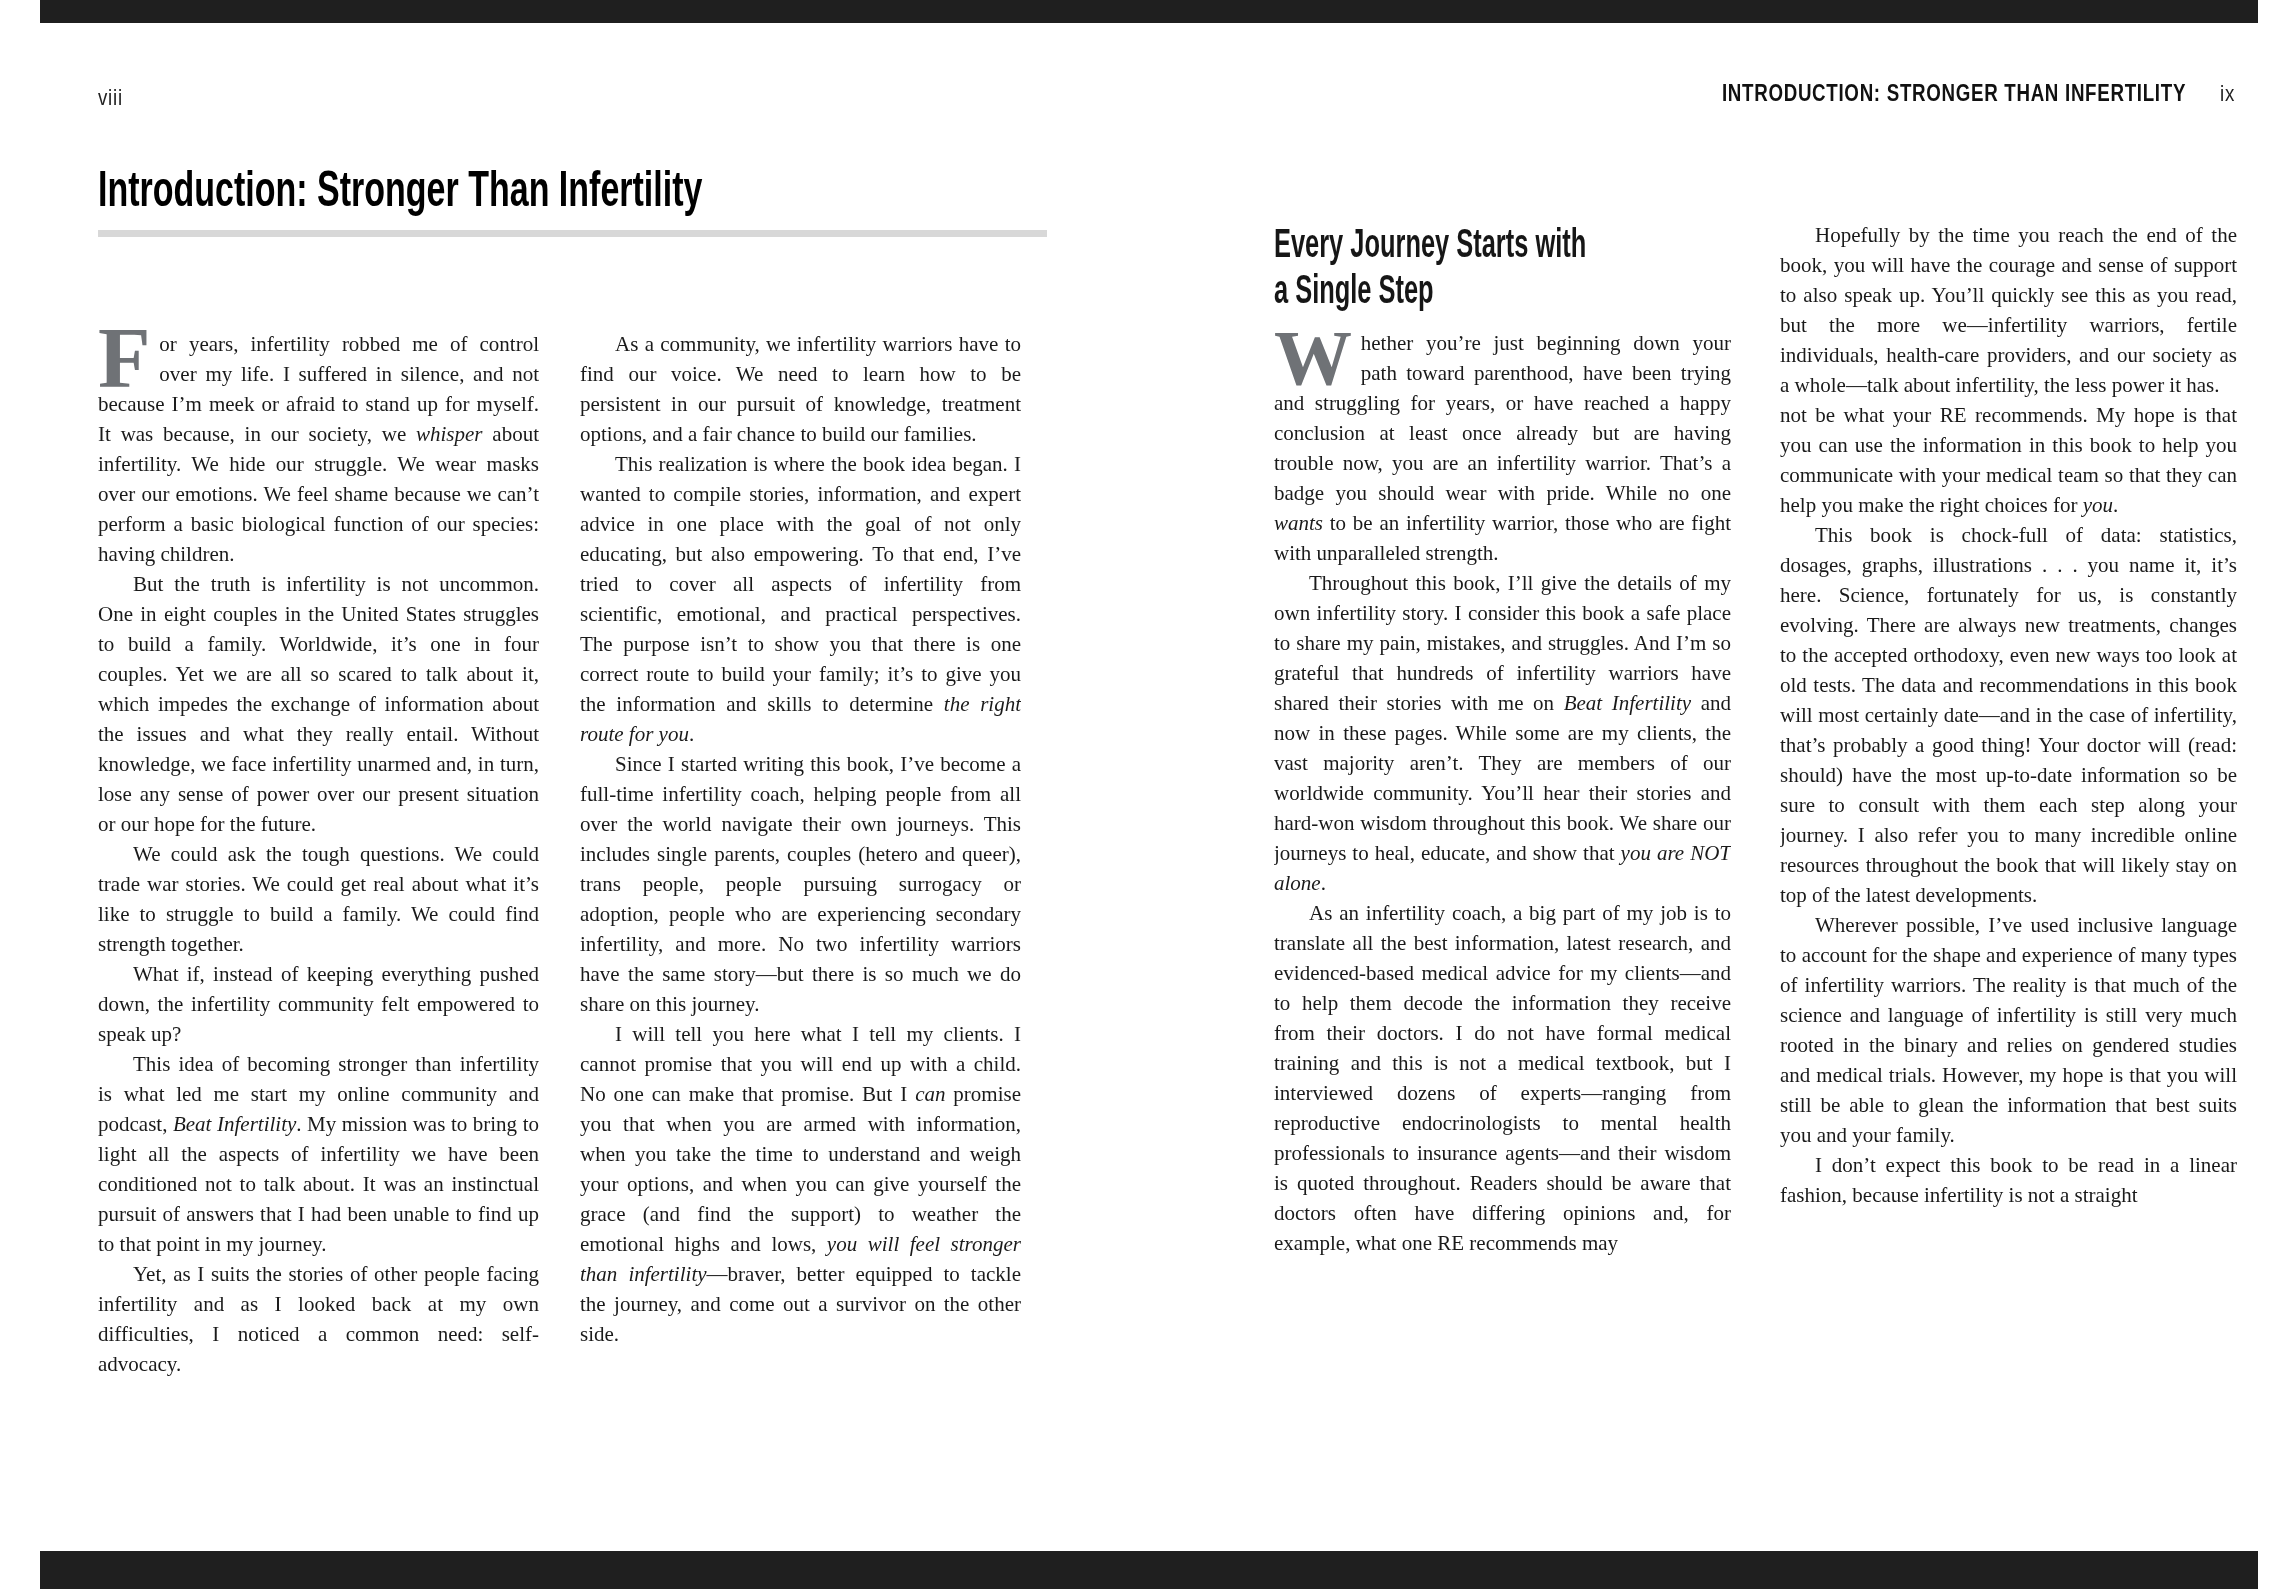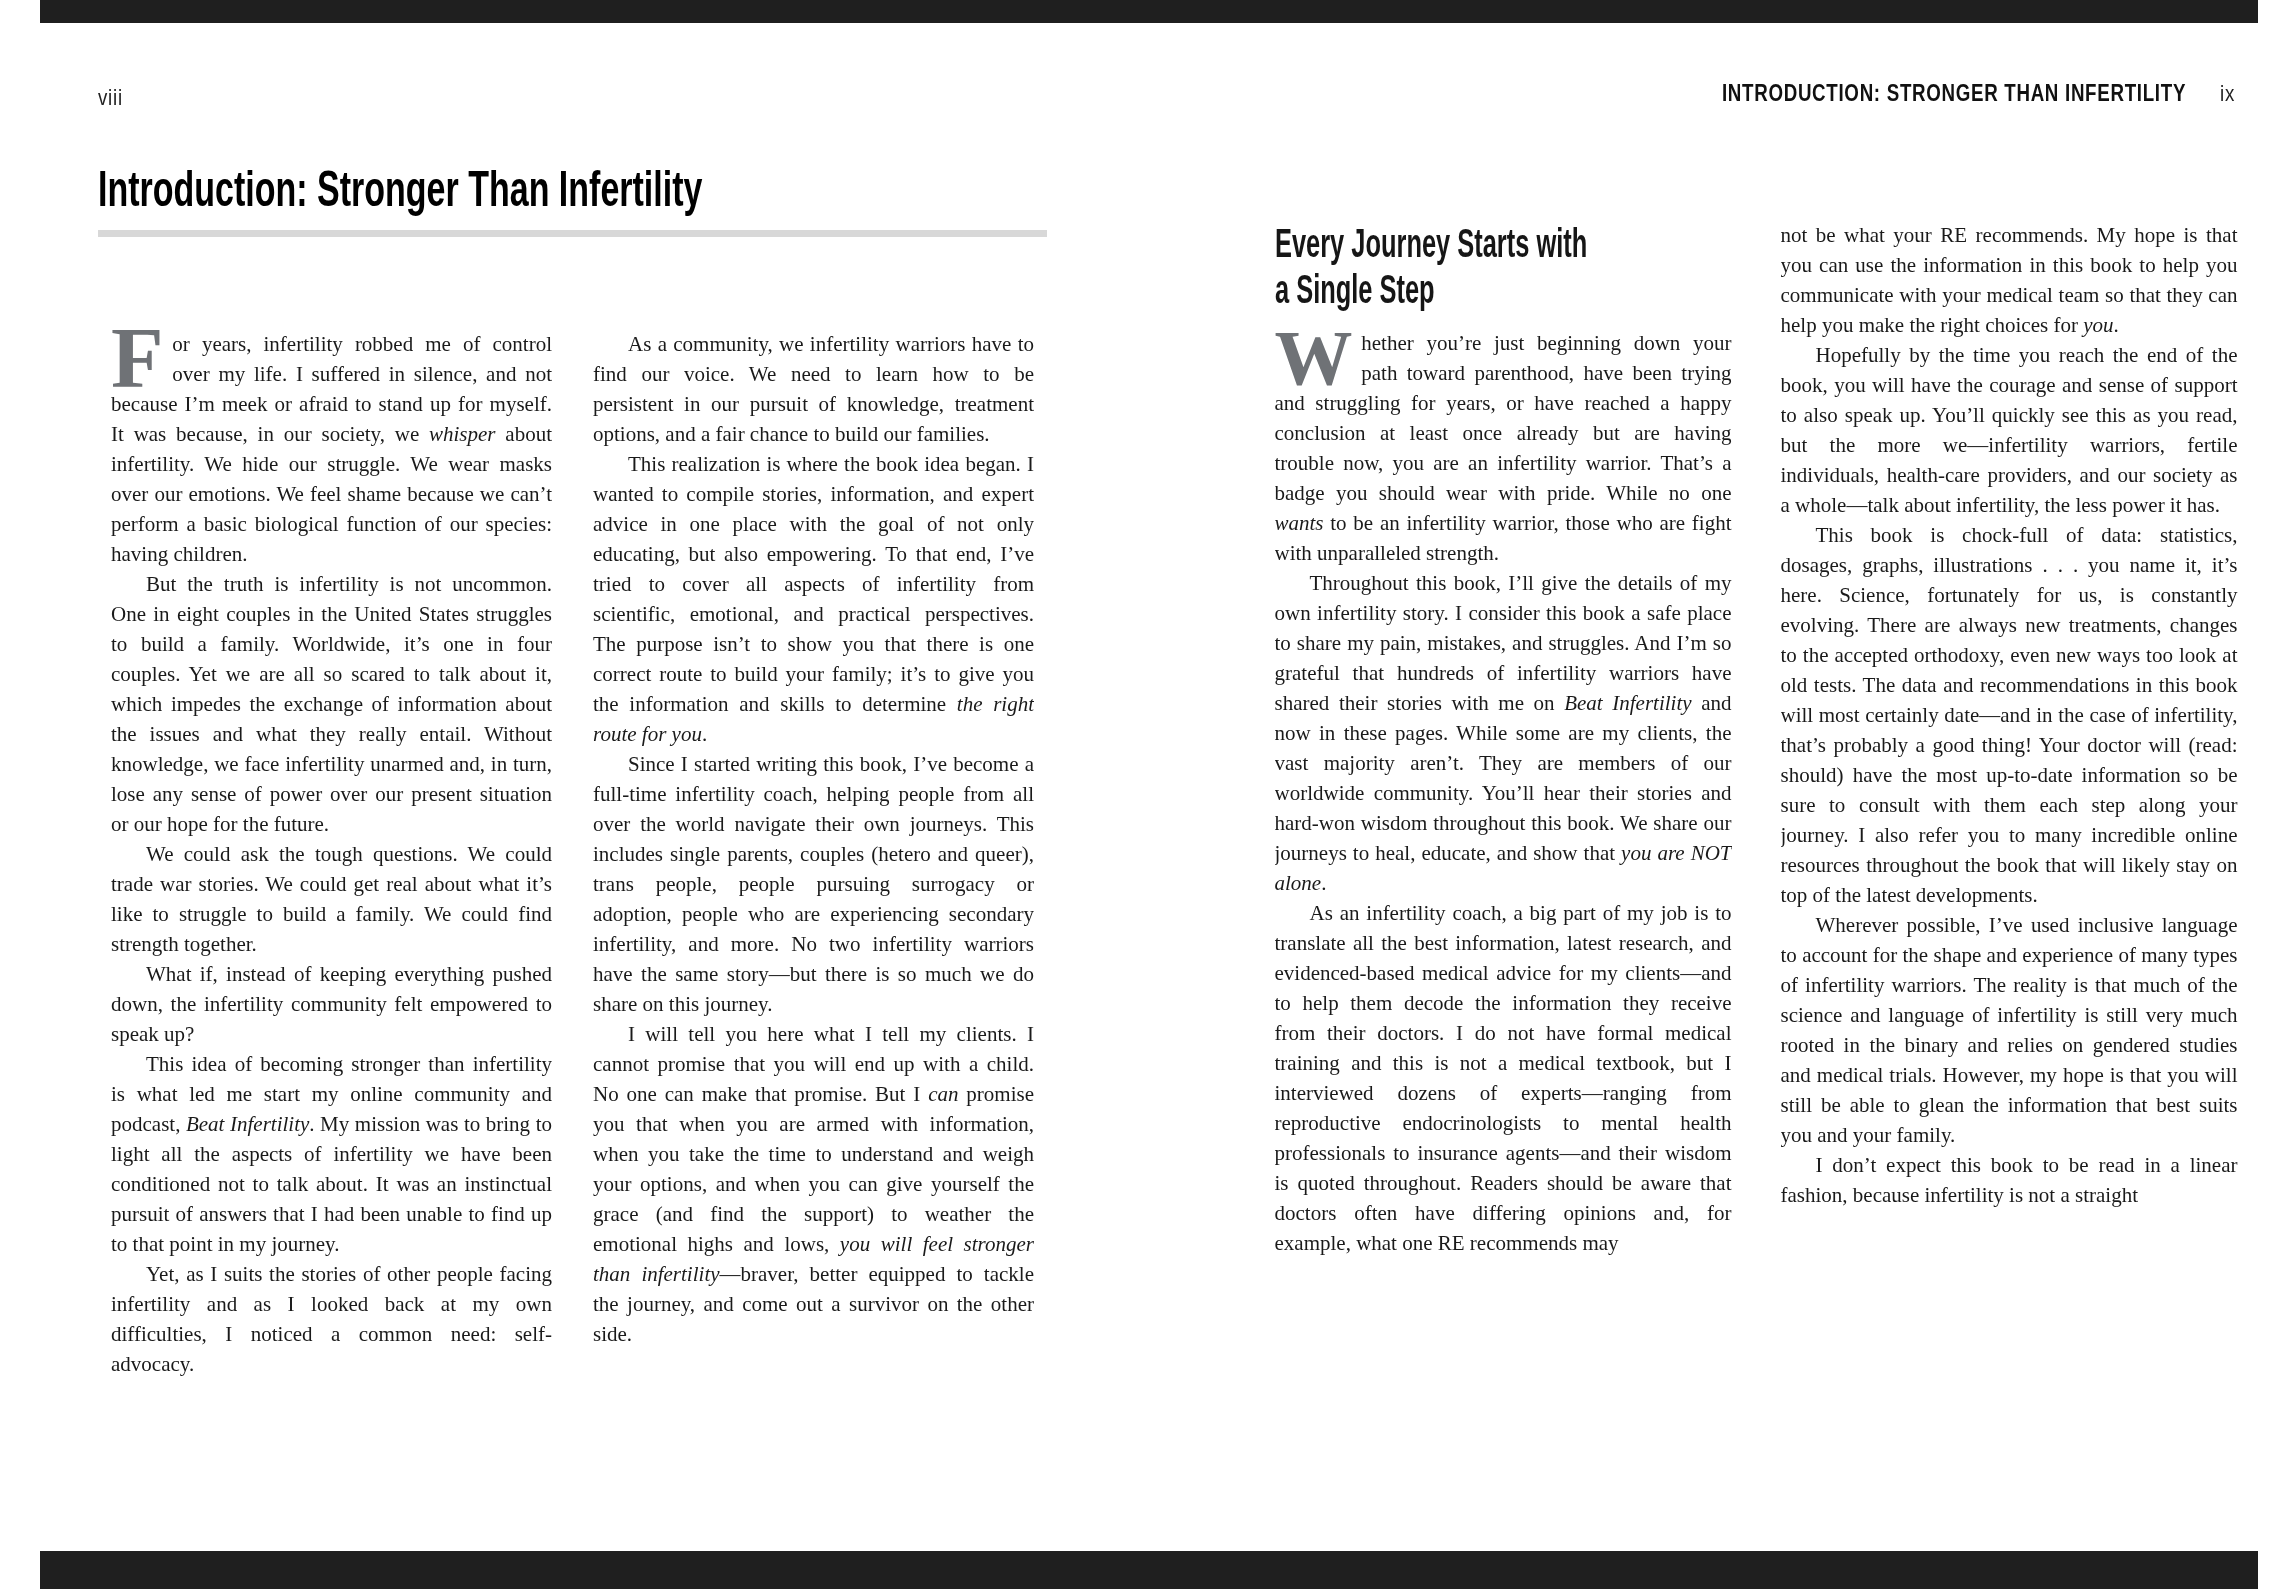--- a/index.html
+++ b/index.html
@@ -18,21 +18,21 @@
 
   
   #left-page{position:absolute;left:98px;top:85px;width:949px;}
   #chapter-title{
     margin-top:49px;font-family:"Liberation Sans", sans-serif;font-weight:700;
     font-size:50px;color:#000;white-space:nowrap;
     display:inline-block;transform:scaleX(.68);transform-origin:left center;
     letter-spacing:0px;
   }
   #title-rule{margin-top:12.4px;width:949px;height:6.2px;background:#d8d8d8;}
-  .cols{display:flex;margin-top:92px;justify-content:center;}
+  .cols{display:flex;margin-top:92px;}
   .cols .col{text-align:justify;}
   #left-page .col{width:441px;height:1148px;overflow:hidden;}
   #left-page .col + .col{margin-left:41px;}
 
   
   #right-page{position:absolute;left:1274px;top:79px;width:964px;}
   #right-header{text-align:right;white-space:nowrap;}
   #running-head{
     font-family:"Liberation Sans", sans-serif;font-weight:700;font-size:24px;color:#111;
     display:inline-block;transform:scaleX(.78);transform-origin:right center;letter-spacing:0.9px;
@@ -95,21 +95,21 @@
     <div class="col">
       <div id="section-heading">
         <span class="line">Every Journey Starts with</span>
         <span class="line">a Single Step</span>
       </div>
     <p class="para"><span class="dropcap w">W</span>hether you’re just beginning down your path toward parenthood, have been trying and struggling for years, or have reached a happy conclusion at least once already but are having trouble now, you are an infertility warrior. That’s a badge you should wear with pride. While no one <em>wants</em> to be an infertility warrior, those who are fight with unparalleled strength.</p>
         <p class="para indent">Throughout this book, I’ll give the details of my own infertility story. I consider this book a safe place to share my pain, mistakes, and struggles. And I’m so grateful that hundreds of infertility warriors have shared their stories with me on <em>Beat Infertility</em> and now in these pages. While some are my clients, the vast majority aren’t. They are members of our worldwide community. You’ll hear their stories and hard-won wisdom throughout this book. We share our journeys to heal, educate, and show that <em>you are NOT alone</em>.</p>
         <p class="para indent">As an infertility coach, a big part of my job is to translate all the best information, latest research, and evidenced-based medical advice for my clients—and to help them decode the information they receive from their doctors. I do not have formal medical training and this is not a medical textbook, but I interviewed dozens of experts—ranging from reproductive endocrinologists to mental health professionals to insurance agents—and their wisdom is quoted throughout. Readers should be aware that doctors often have differing opinions and, for example, what one RE recommends may</p>
       </div>
     <div class="col">
+        <p class="para indent">Hopefully by the time you reach the end of the book, you will have the courage and sense of support to also speak up. You’ll quickly see this as you read, but the more we—infertility warriors, fertile individuals, health-care providers, and our society as a whole—talk about infertility, the less power it has.</p>
         <p class="para">not be what your RE recommends. My hope is that you can use the information in this book to help you communicate with your medical team so that they can help you make the right choices for <em>you</em>.</p>
-        <p class="para indent">Hopefully by the time you reach the end of the book, you will have the courage and sense of support to also speak up. You’ll quickly see this as you read, but the more we—infertility warriors, fertile individuals, health-care providers, and our society as a whole—talk about infertility, the less power it has.</p>
         <p class="para indent">This book is chock-full of data: statistics, dosages, graphs, illustrations . . . you name it, it’s here. Science, fortunately for us, is constantly evolving. There are always new treatments, changes to the accepted orthodoxy, even new ways too look at old tests. The data and recommendations in this book will most certainly date—and in the case of infertility, that’s probably a good thing! Your doctor will (read: should) have the most up-to-date information so be sure to consult with them each step along your journey. I also refer you to many incredible online resources throughout the book that will likely stay on top of the latest developments.</p>
         <p class="para indent">Wherever possible, I’ve used inclusive language to account for the shape and experience of many types of infertility warriors. The reality is that much of the science and language of infertility is still very much rooted in the binary and relies on gendered studies and medical trials. However, my hope is that you will still be able to glean the information that best suits you and your family.</p>
         <p class="para indent">I don’t expect this book to be read in a linear fashion, because infertility is not a straight</p>
       </div>
   </div>
 </div>
 
 
 </body></html>

